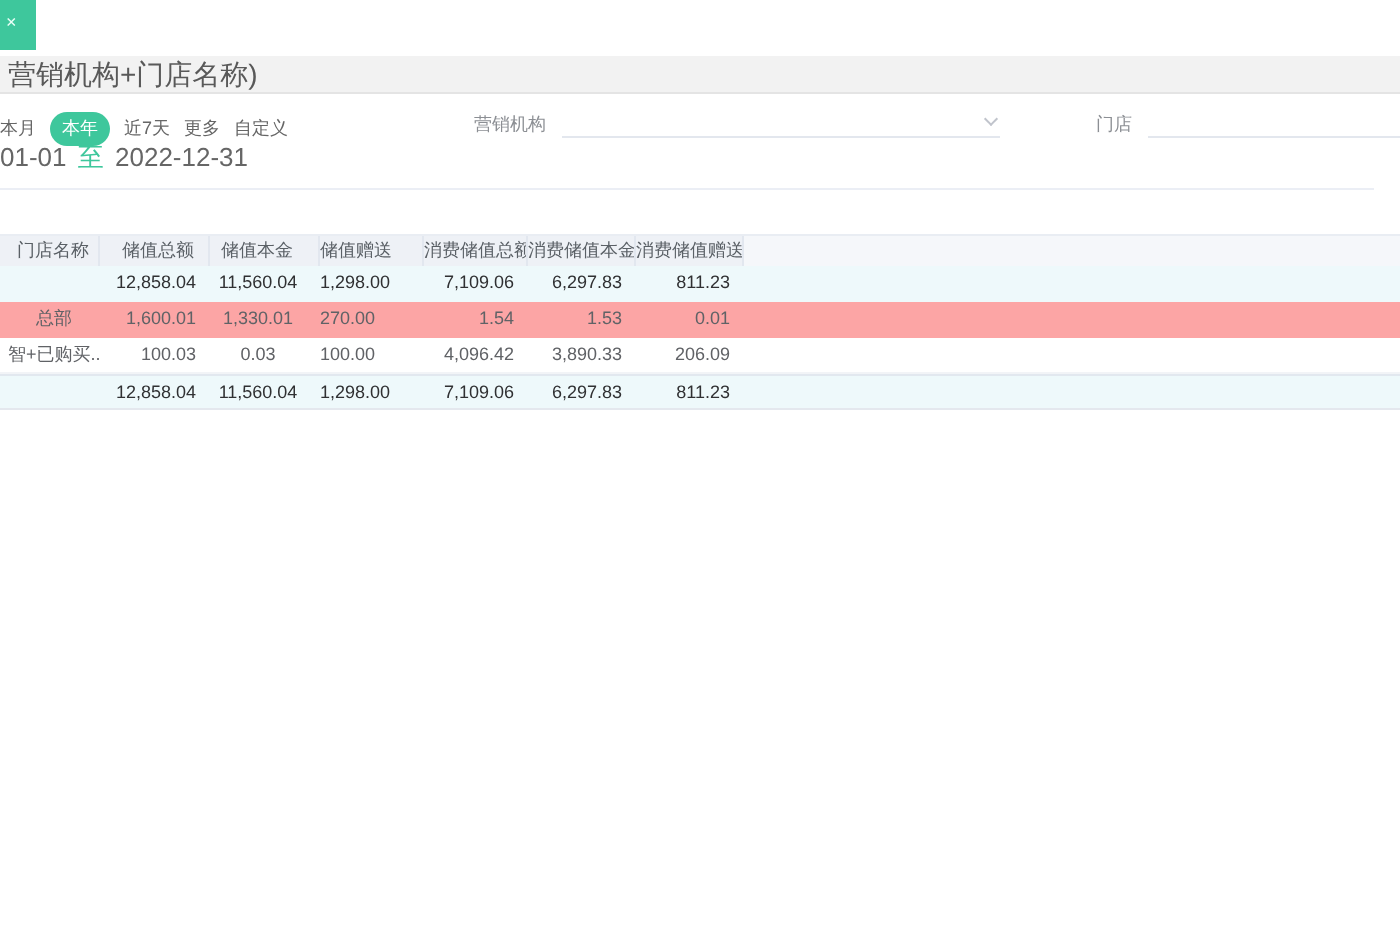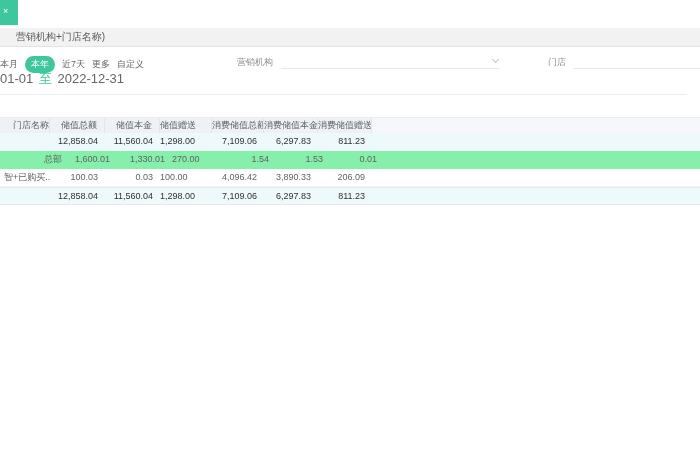--- a/index.html
+++ b/index.html
@@ -9,22 +9,22 @@
 
   
   .tab { position:absolute; left:0; top:0; width:18px; height:25px;
          background:var(--accent,#3ec79c); }
   .tab .close { position:absolute; left:3px; top:7px; color:#eafff7;
                 font-size:9px; line-height:9px; cursor:pointer; }
 
   
   .title-bar { position:absolute; left:0; top:28px; width:700px; height:19px;
                background:#f2f2f2; border-bottom:1px solid #e4e4e4; }
-  .title-bar .t { position:absolute; left:16px; top:0; line-height:18px;
-                  font-size:10px; color:#595959; white-space:nowrap; }
+  .title-bar .t { position:absolute; left:4px; top:0; line-height:18px;
+                  font-size:14px; color:#595959; white-space:nowrap; }
 
   
   .filters { position:absolute; left:0; top:47px; width:687px; height:48px;
              background:#fff; border-bottom:1px solid #ebeef5; }
   .quick { position:absolute; left:0; top:9px; display:flex; align-items:center;
            gap:7px; font-size:9px; color:#666; white-space:nowrap; }
   .quick .q { cursor:pointer; }
   .quick .pill { background:var(--accent,#3ec79c); color:#fff; padding:2px 6px;
                  border-radius:9px; font-size:9px; }
   .date-line { position:absolute; left:0; top:23px; font-size:13px; color:#666;
@@ -42,31 +42,31 @@
            transform:rotate(45deg); }
 
   
   .table { position:absolute; left:0; top:117px; width:700px; }
   .tr { display:flex; width:700px; height:18px; font-size:9px; }
   .tr.head { height:16px; border-top:1px solid #e9edf3; }
   .td { line-height:17px; overflow:hidden; white-space:nowrap; }
   .head .td { line-height:15px; background:#eef1f6; color:#5a6066;
               border-right:1px solid #e2e7ef; }
   .head .fill { background:#f5f7fa; border-right:none; }
-  .c0 { width:50px; text-align:right; padding-left:4px; }
+  .c0 { width:50px; text-align:center; padding-left:4px; }
   .c1 { width:55px; text-align:right; padding-right:7px; }
-  .c2 { width:55px; text-align:right; padding-right:7px; }
+  .c2 { width:55px; text-align:center; padding-right:7px; }
   .c3 { width:52px; text-align:left; padding-right:7px; }
   .c4 { width:52px; text-align:right; padding-right:7px; }
   .c5 { width:54px; text-align:right; padding-right:7px; }
   .c6 { width:54px; text-align:right; padding-right:7px; }
   .fill { flex:1; }
   .tr.bold .td { font-weight:normal; color:#303133; }
   .tr.cyan { background:#eef9fb; }
-  .tr.grey { background:#86efac;padding-left:12px; }
+  .tr.grey { background:#fca5a5; }
   .tr.white { background:#ffffff; border-bottom:1px solid #f2f4f7; }
   .tr.foot { border-top:1px solid #e2e8ef; border-bottom:1px solid #e4e8ee; }
 </style>
 </head>
 <body>
 
 <div class="stage">
 
   <div class="tab">
     <span class="close">×</span>

